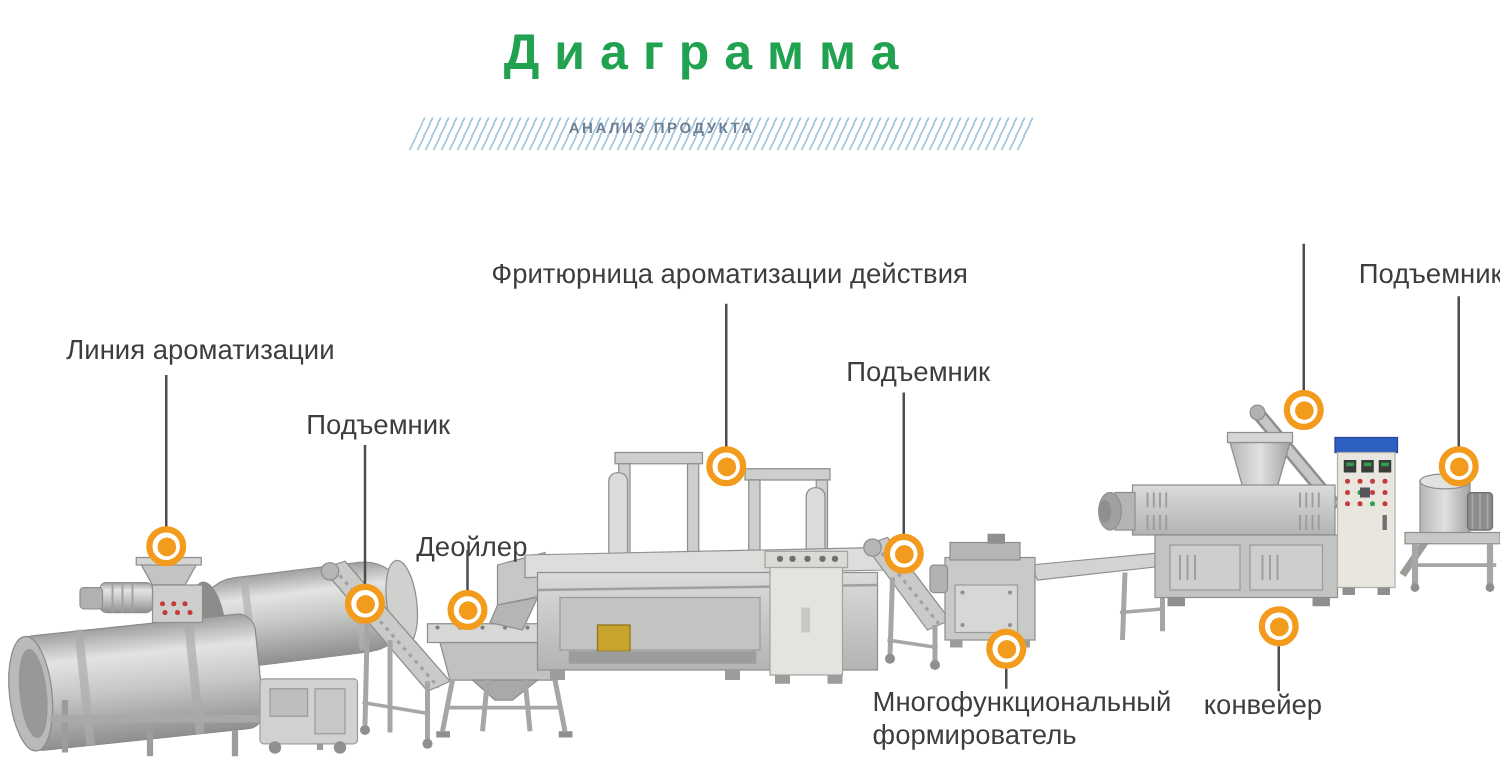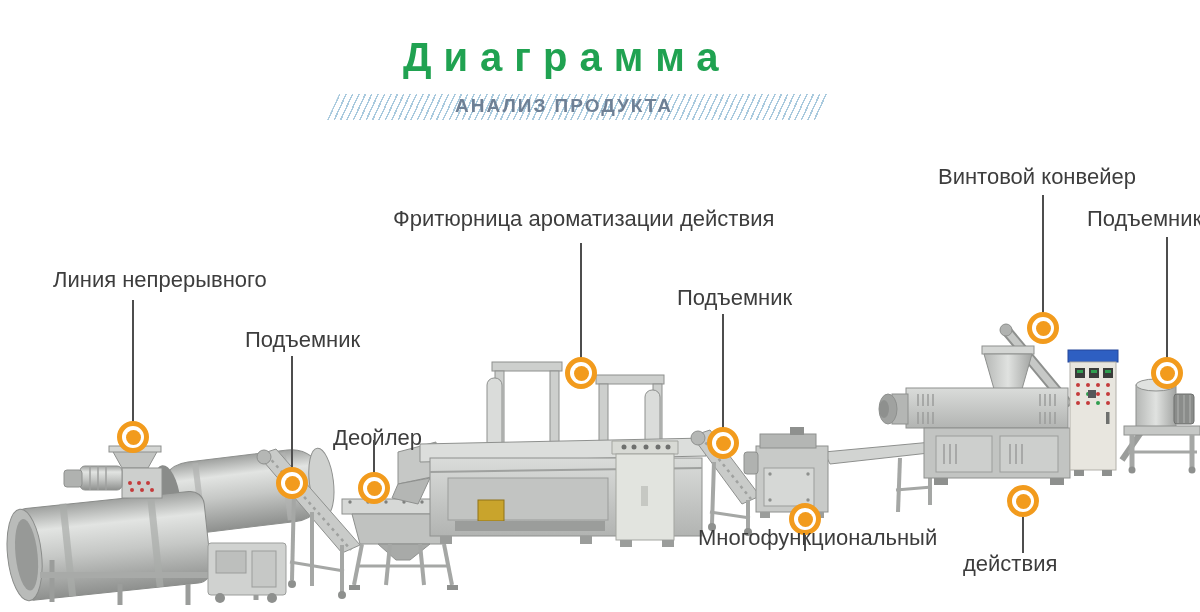--- a/index.html
+++ b/index.html
@@ -16,31 +16,30 @@
     background:#ffffff;
     font-family:"Liberation Sans","DejaVu Sans",sans-serif;
   }
   .stage{position:absolute;left:0;top:0;width:1200px;height:612px;}
 
   
   .title{
     position:absolute;left:403px;top:20px;white-space:nowrap;
     font-size:40px;font-weight:600;letter-spacing:12px;
     color:var(--title-green);
-    margin-top:15px;
   }
   .band{
     position:absolute;left:333px;top:94px;width:492px;height:26px;
     transform:skewX(-25deg);
     background:repeating-linear-gradient(90deg,
       var(--band-stripe-blue) 0 1.6px, transparent 1.6px 6.4px);
   }
   .subtitle{
     position:absolute;left:455px;top:95px;white-space:nowrap;
-    font-size:19px;font-weight:600;letter-spacing:2px;
+    font-size:12px;font-weight:600;letter-spacing:2px;
     color:var(--subtitle-text);
   }
 
   
   .callout-label{
     position:absolute;white-space:nowrap;
     font-size:22px;line-height:26px;color:var(--label-text);
   }
   .callout-line{
     position:absolute;width:2px;background:var(--line-gray);
@@ -333,53 +332,53 @@
       <g stroke="#a5a7a5" stroke-width="5">
         <line x1="1132" y1="435" x2="1132" y2="468"></line>
         <line x1="1192" y1="435" x2="1192" y2="468"></line>
       </g>
       <line x1="1128" y1="452" x2="1197" y2="452" stroke="#a5a7a5" stroke-width="3"></line>
       <circle cx="1132" cy="470" r="3.5" fill="#8e908e"></circle>
       <circle cx="1192" cy="470" r="3.5" fill="#8e908e"></circle>
     </g>
   </svg>
 
-  <div class="callout-label" style="left:53px;top:267px">Линия непрерывного</div>
+  <div class="callout-label" style="left:53px;top:267px">Линия ароматизации</div>
   <div class="callout-line" style="left:132px;top:300px;height:122px"></div>
   <div class="marker" style="left:117px;top:421px"></div>
 
   <div class="callout-label" style="left:245px;top:327px">Подъемник</div>
   <div class="callout-line" style="left:291px;top:356px;height:112px"></div>
   <div class="marker" style="left:276px;top:467px"></div>
 
   <div class="callout-label" style="left:333px;top:425px">Деойлер</div>
   <div class="callout-line" style="left:373px;top:440px;height:33px"></div>
   <div class="marker" style="left:358px;top:472px"></div>
 
   <div class="callout-label" style="left:393px;top:206px">Фритюрница ароматизации действия</div>
   <div class="callout-line" style="left:580px;top:243px;height:115px"></div>
   <div class="marker" style="left:565px;top:357px"></div>
 
   <div class="callout-label" style="left:677px;top:285px">Подъемник</div>
   <div class="callout-line" style="left:722px;top:314px;height:114px"></div>
   <div class="marker" style="left:707px;top:427px"></div>
 
-  <div class="callout-label" style="left:938px;top:164px">Винтовой конвейер</div>
   <div class="callout-line" style="left:1042px;top:195px;height:118px"></div>
   <div class="marker" style="left:1027px;top:312px"></div>
 
   <div class="callout-label" style="left:1087px;top:206px">Подъемник</div>
   <div class="callout-line" style="left:1166px;top:237px;height:121px"></div>
   <div class="marker" style="left:1151px;top:357px"></div>
 
   <div class="marker" style="left:789px;top:503px"></div>
   <div class="callout-line" style="left:804px;top:535px;height:16px"></div>
-  <div class="callout-label" style="left:698px;top:525px">
+  <div class="callout-label" style="left:698px;top:549px">
     <span style="display:block">Многофункциональный</span>
+    <span style="display:block">формирователь</span>
   </div>
 
   <div class="marker" style="left:1007px;top:485px"></div>
   <div class="callout-line" style="left:1022px;top:517px;height:36px"></div>
   <div class="callout-label" style="left:963px;top:551px">
-    <span style="display:block">действия</span>
+    <span style="display:block">конвейер</span>
   </div>
 
 </div>
 
 </body></html>

